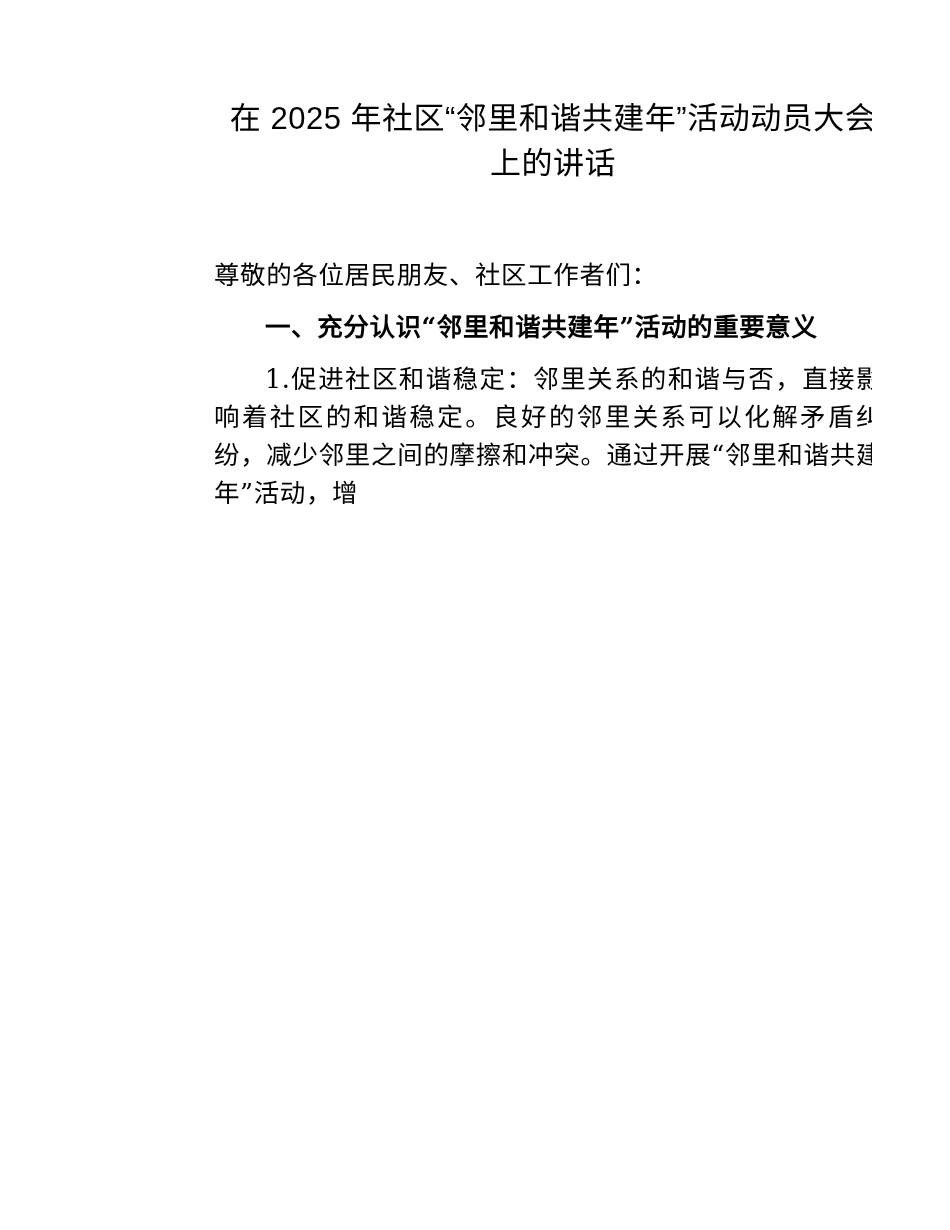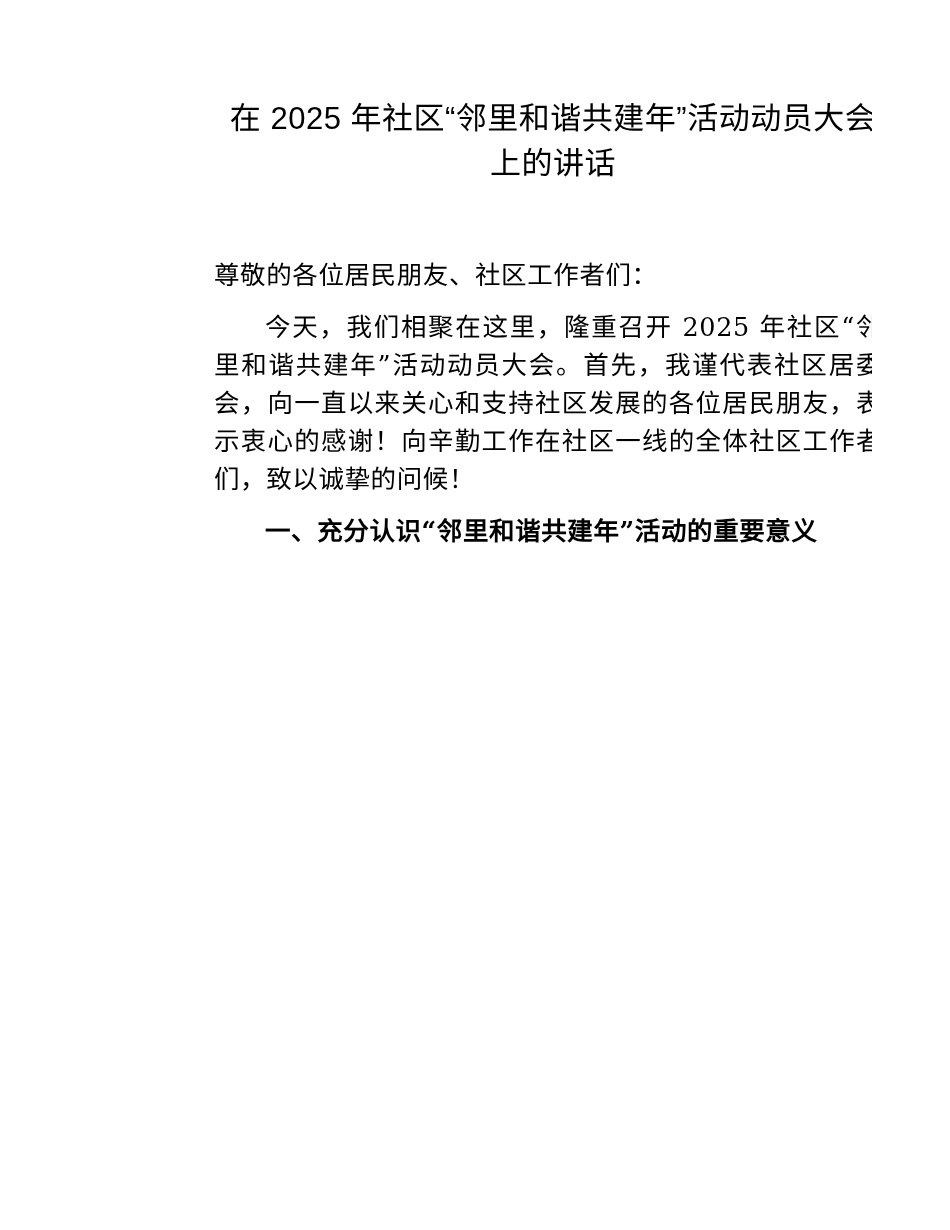--- a/index.html
+++ b/index.html
@@ -79,20 +79,20 @@
 <div class="page">
   <div class="doc-body">
 
     <h1 class="doc-title">在 2025 年社区“邻里和谐共建年”活动动员大会上的讲话</h1>
 
     <div class="title-spacer"></div>
 
     <p class="para salutation">尊敬的各位居民朋友、社区工作者们：</p>
 
 
-    <p class="para indent">今天，我们相聚在这里，隆重召开 2025 年社区“邻里和谐共建年”活动动员大会。首先，我谨代表社区居委会，向一直以来关心和支持社区发展的各位居民朋友，表示衷心的感谢！向辛勤工作在社区一线的全体社区工作者们，致以诚挚的问候！</p>
 
 
     <p class="para heading-num">一、充分认识“邻里和谐共建年”活动的重要意义</p>
 
+    <p class="para indent">1.促进社区和谐稳定：邻里关系的和谐与否，直接影响着社区的和谐稳定。良好的邻里关系可以化解矛盾纠纷，减少邻里之间的摩擦和冲突。通过开展“邻里和谐共建年”活动，增</p>
 
   </div>
 </div>
 
 </body></html>

